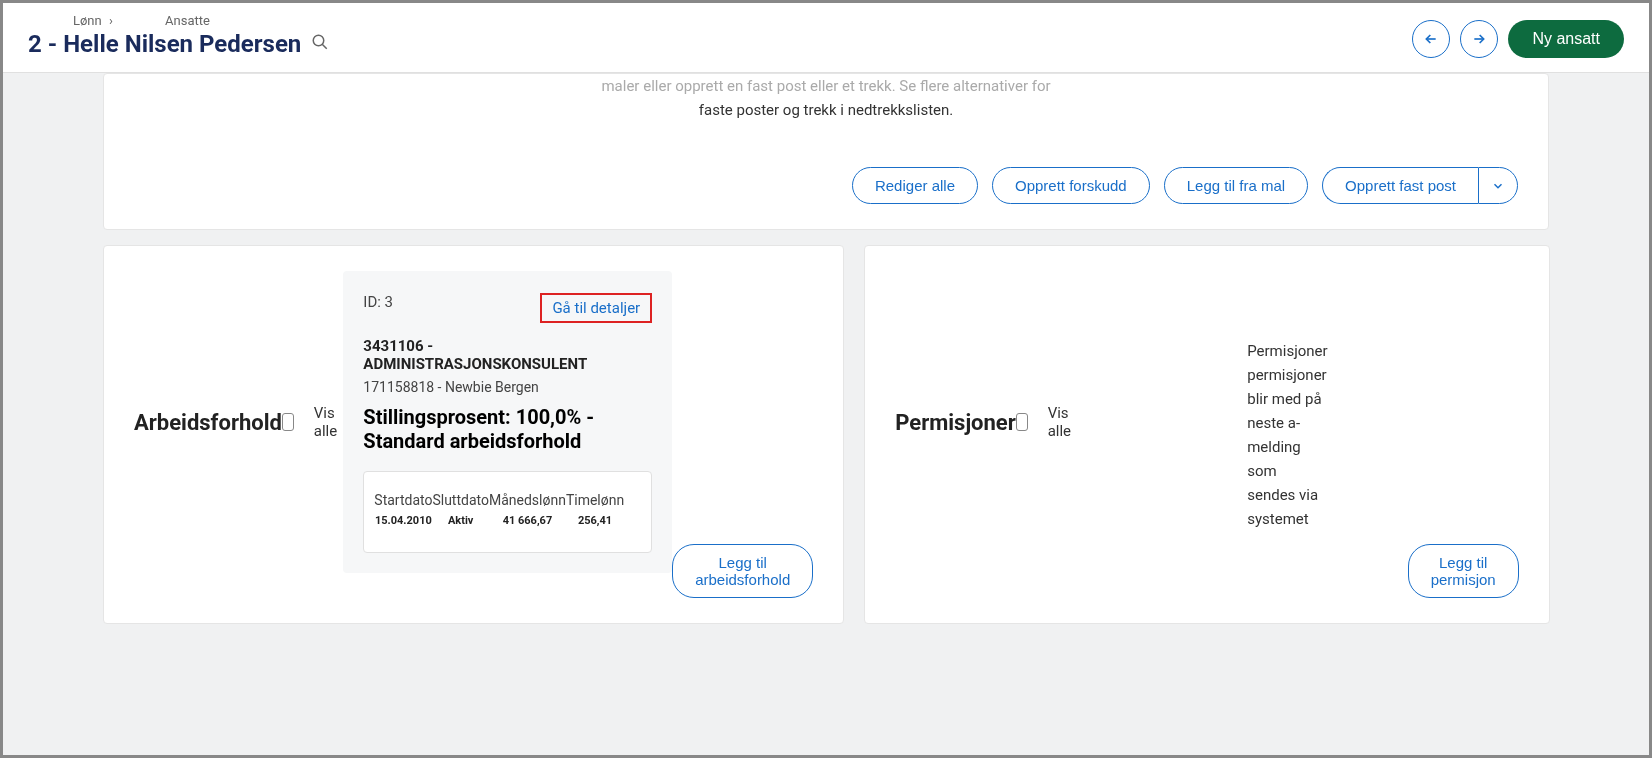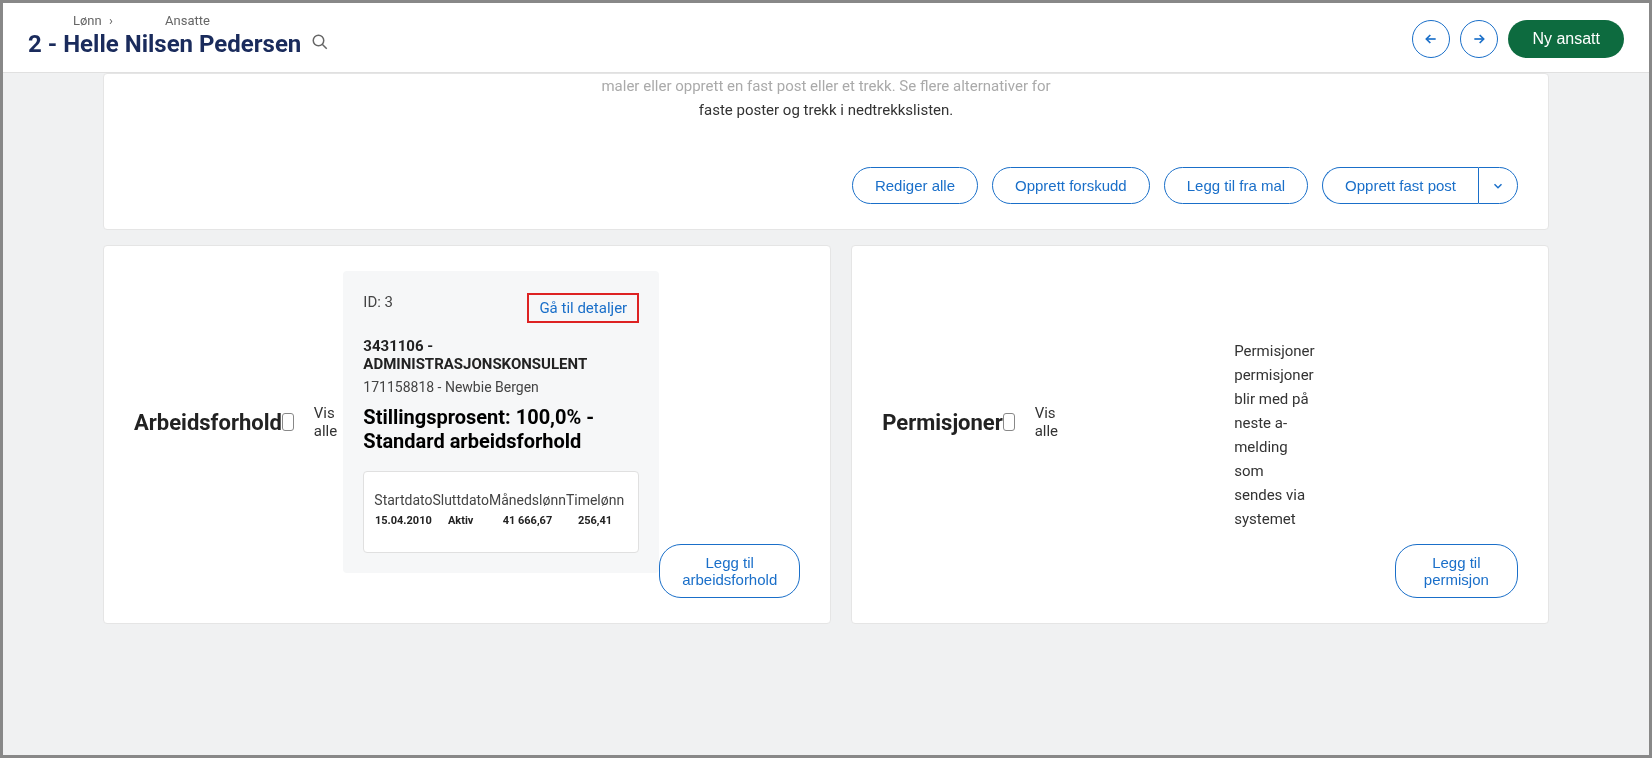--- a/index.html
+++ b/index.html
@@ -222,21 +222,21 @@
       font-size: 20px;
       font-weight: 700;
       color: #000000;
       margin-bottom: 18px;
     }
     .stats-box {
       background: #fff;
       border: 1px solid #e0e0e0;
       border-radius: 4px;
       display: flex;
-      padding: 20px 14px 25px 10px;
+      padding: 20px 27px 25px 10px;
     }
     .stat-col {
       flex: 1;
       text-align: center;
     }
     .stat-label {
       font-size: 14px;
       color: #444;
       margin-bottom: 6px;
     }

